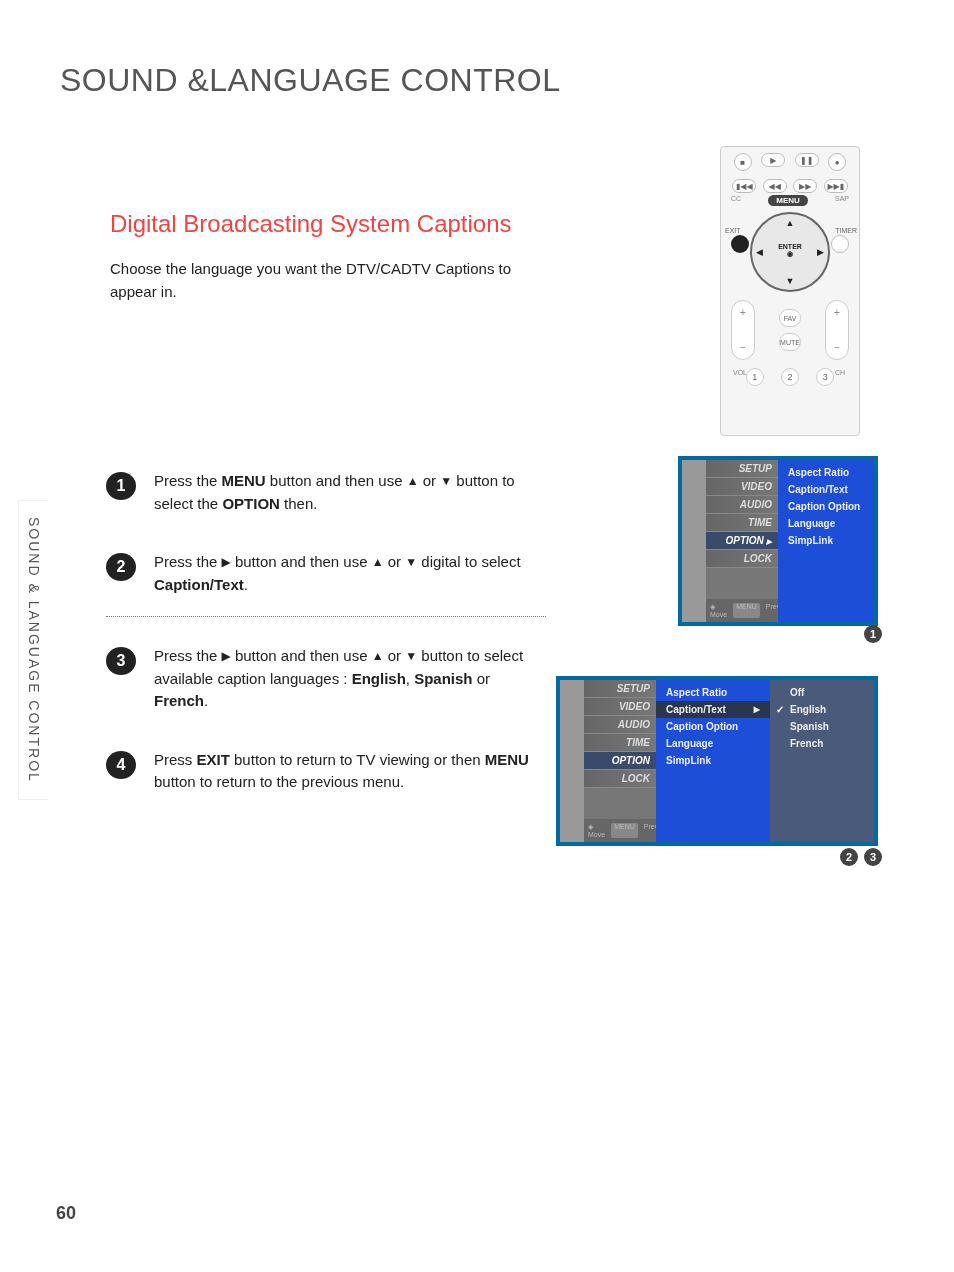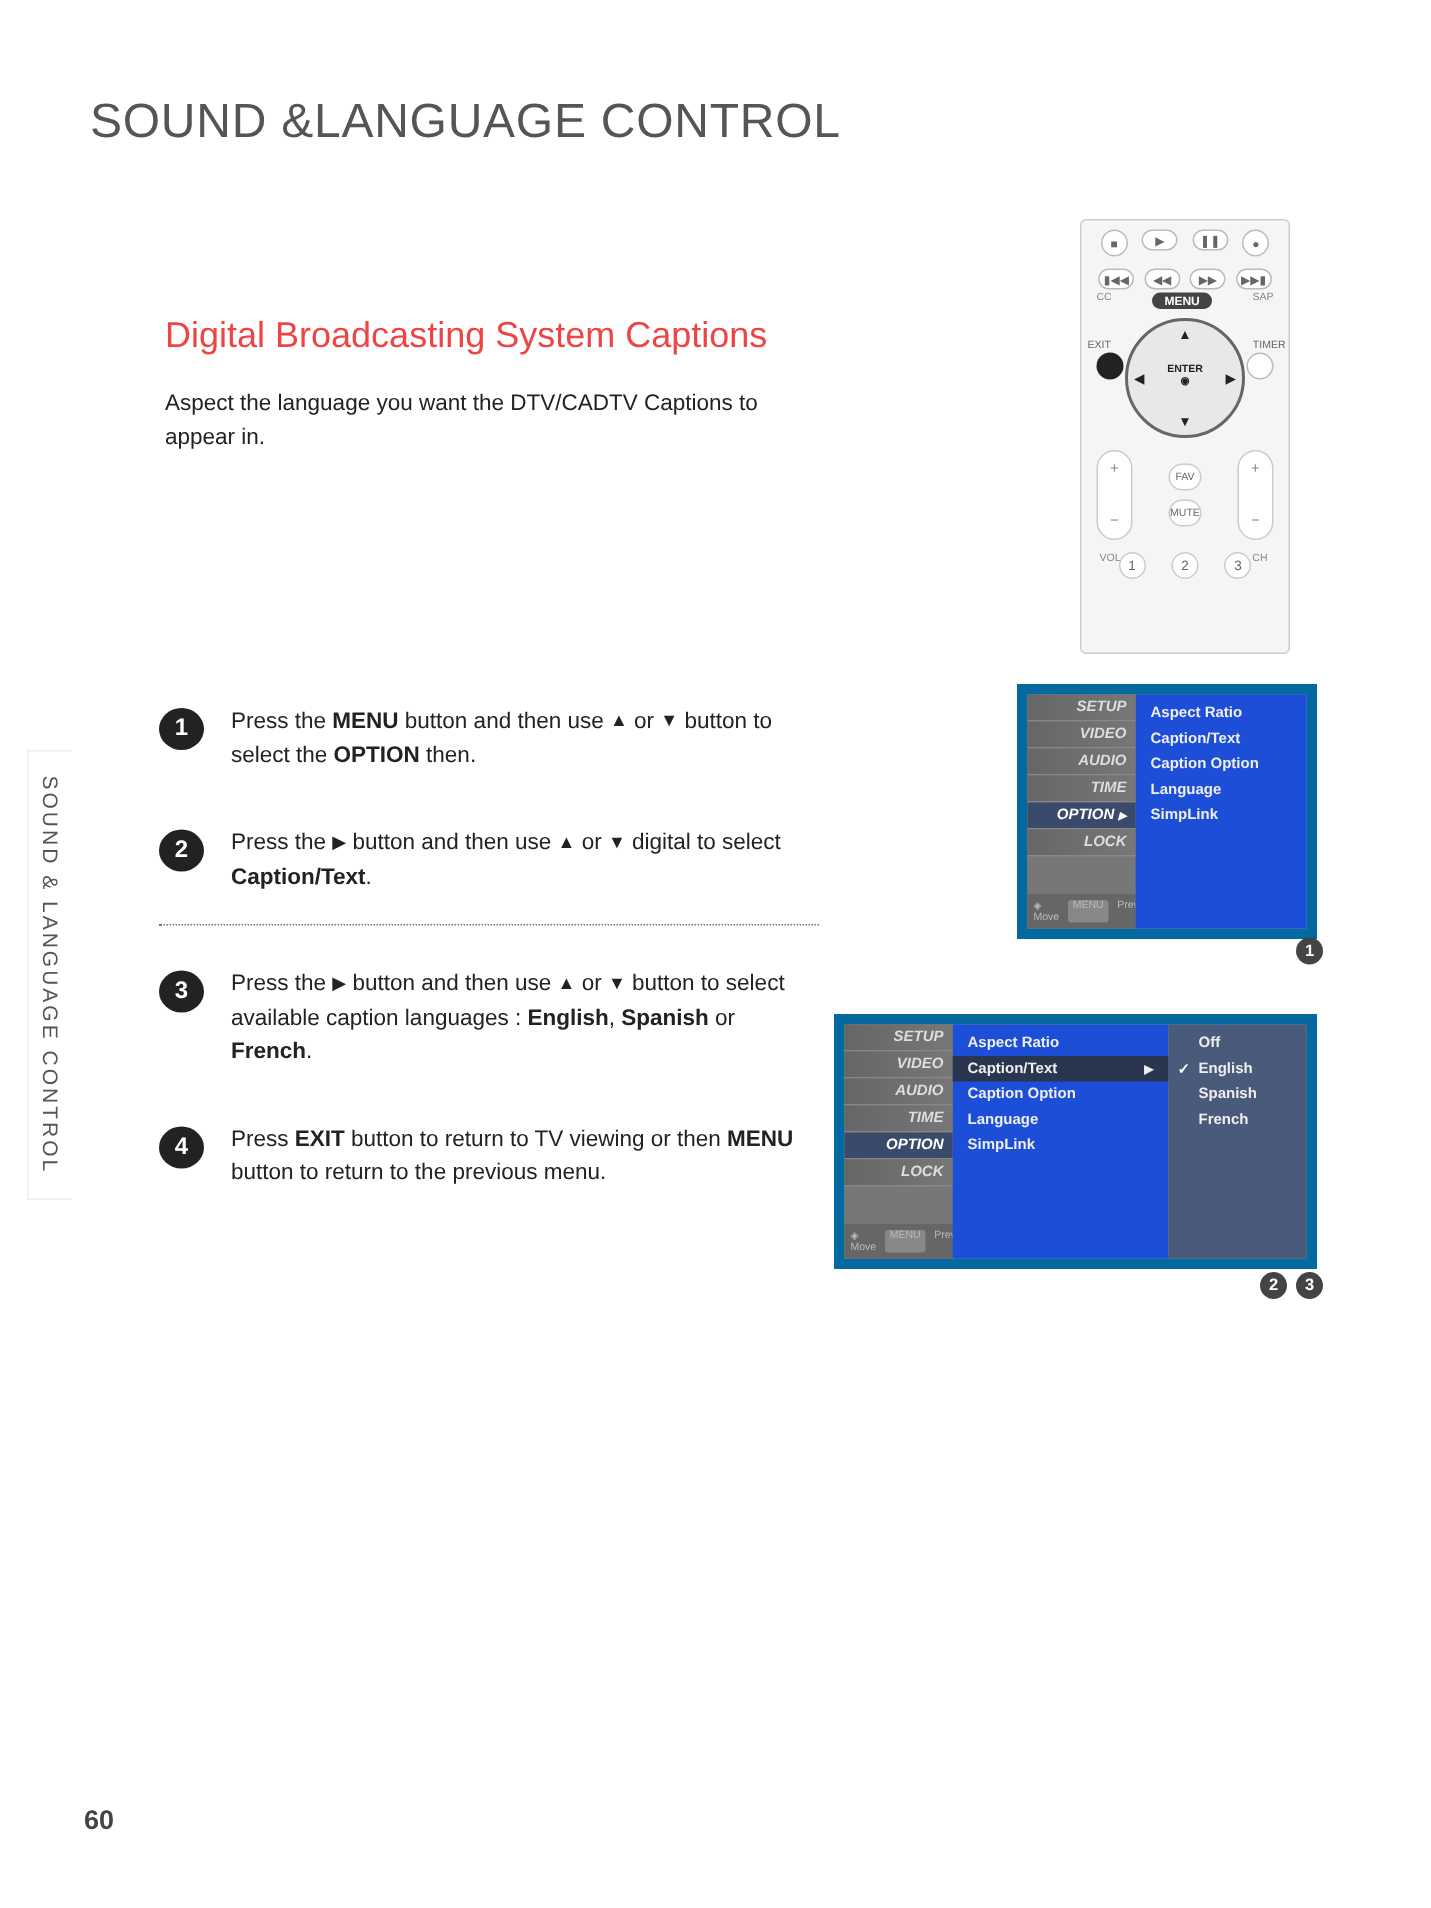--- a/index.html
+++ b/index.html
@@ -168,25 +168,26 @@
   .remote .mid-col { display: flex; flex-direction: column; align-items: center; gap: 6px; }
   .remote .mid-btn { width: 22px; height: 18px; border: 1px solid #ccc; border-radius: 10px; background: #fff; font-size: 7px; display: flex; align-items: center; justify-content: center; }
   .remote .num-row { display: flex; justify-content: space-around; padding: 4px 16px; }
   .remote .num { width: 18px; height: 18px; border: 1px solid #ccc; border-radius: 50%; background: #fff; font-size: 9px; display: flex; align-items: center; justify-content: center; }
   .remote .vol-lbl { font-size: 7px; color: #888; position: absolute; left: 12px; top: 222px; }
   .remote .ch-lbl { font-size: 7px; color: #888; position: absolute; right: 14px; top: 222px; }
 
   
   .osd {
     position: absolute;
-    border: 7px solid #0369a1;
+    border: 4px solid #0369a1;
     background: #999;
     font-size: 10px;
     color: #fff;
     display: flex;
+    padding-left: 24px;
   }
   .osd .sidebar {
     width: 72px;
     background: #777;
     display: flex;
     flex-direction: column;
   }
   .osd .sidebar .mi {
     padding: 3px 6px;
     text-align: right;
@@ -224,21 +225,21 @@
     font-size: 10px;
     color: #eee;
   }
   .osd .panel .opt.sel {
     background: #2a3550;
     display: flex;
     justify-content: space-between;
     align-items: center;
   }
   .osd .sub {
-    width: 92px;
+    width: 104px;
     background: #4a5a7a;
     padding: 4px 0;
   }
   .osd .sub .sopt {
     padding: 3px 10px 3px 20px;
     font-weight: bold;
     font-size: 10px;
     color: #eee;
     position: relative;
   }
@@ -276,21 +277,21 @@
   }
 </style>
 </head>
 <body>
 
 <h1 class="page-title">SOUND &amp;LANGUAGE CONTROL</h1>
 
 <h2 class="section-title">Digital Broadcasting System Captions</h2>
 
 <div class="intro">
-  <p>Aspect the language you want the DTV/CADTV Captions to appear in.</p>
+  <p>Choose the language you want the DTV/CADTV Captions to appear in.</p>
 </div>
 
 <div class="side-tab">SOUND &amp; LANGUAGE CONTROL</div>
 
 <div class="steps">
 
   <div class="step">
     <div class="step-num">1</div>
     <div>
       <span>Press the </span><b>MENU</b><span> button and then use </span><span class="tri">▲</span><span> or </span><span class="tri">▼</span><span> button to select the </span><b>OPTION</b><span> then.</span>

